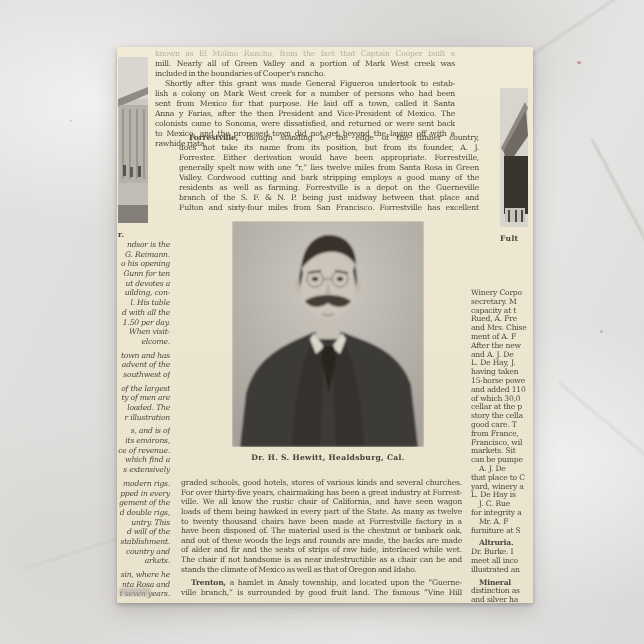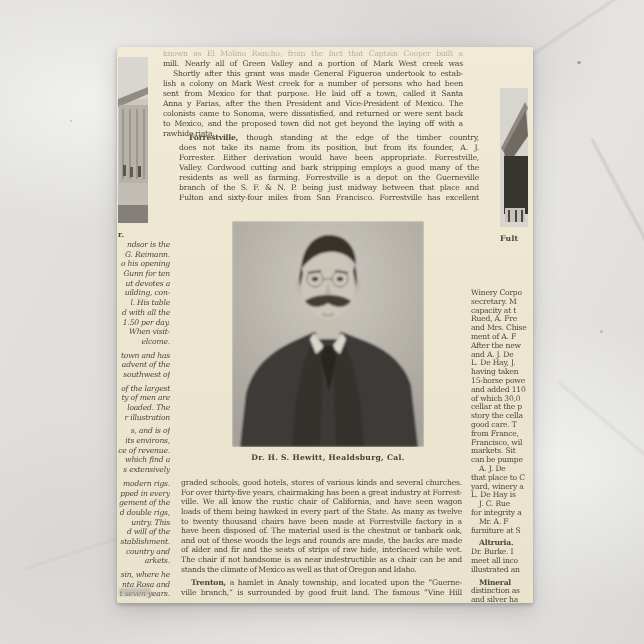--- a/index.html
+++ b/index.html
@@ -30,21 +30,21 @@
     box-shadow:0 2px 4px rgba(110,108,104,.5),0 10px 22px rgba(110,108,104,.25);
   }
   .tblock,.col{position:absolute;color:#4c463c;}
   .line{position:relative;text-align:justify;text-align-last:justify;white-space:nowrap;overflow:hidden;}
   .line.end{text-align-last:left;}
   .line.ind{text-indent:10px;}
   .line.gap{margin-top:4px;}
   .line.faded{opacity:.35;filter:blur(.4px);}
   .line b{font-weight:bold;}
 
-  .tb-top{left:46px;top:2px;width:300px;font-size:7.7px;letter-spacing:-.2px;word-spacing:-.6px;}
+  .tb-top{left:38px;top:2px;width:300px;font-size:7.7px;letter-spacing:-.2px;word-spacing:-.6px;}
   .tb-top .line{height:10.05px;line-height:10.05px;}
   .tb-forrest{left:62px;top:86px;width:300px;font-size:7.7px;letter-spacing:-.2px;word-spacing:-.6px;}
   .tb-forrest .line{height:10.05px;line-height:10.05px;}
   .tb-bottom{left:64px;top:431px;width:281px;font-size:7.7px;letter-spacing:-.2px;word-spacing:-.6px;}
   .tb-bottom .line{height:9.65px;line-height:9.65px;}
 
   .col-left{left:0;top:193px;width:53px;font-size:7.6px;letter-spacing:-.2px;font-style:italic;}
   .col-left .line{height:9.7px;line-height:9.7px;text-align:right;text-align-last:right;}
   .col-right{left:354px;top:198px;width:62px;font-size:7.6px;letter-spacing:-.2px;margin-top:44px;}
   .col-right .line{height:8.8px;line-height:8.8px;text-align:left;text-align-last:left;}
@@ -71,33 +71,35 @@
 <div class="vein v4"></div>
 <div class="speck s1"></div>
 <div class="speck s2"></div>
 <div class="speck s3"></div>
 
 <div class="postcard">
 
   <div class="tblock tb-top">
       <div class="line faded">known as El Molino Rancho, from the fact that Captain Cooper built a</div>
       <div class="line">mill.  Nearly all of Green Valley and a portion of Mark West creek was</div>
+      <div class="line end">included in the boundaries of Cooper's rancho.</div>
       <div class="line ind">Shortly after this grant was made General Figueroa undertook to estab-</div>
       <div class="line">lish a colony on Mark West creek for a number of persons who had been</div>
       <div class="line">sent from Mexico for that purpose.  He laid off a town, called it Santa</div>
       <div class="line">Anna y Farias, after the then President and Vice-President of Mexico.  The</div>
       <div class="line">colonists came to Sonoma, were dissatisfied, and returned or were sent back</div>
       <div class="line">to Mexico, and the proposed town did not get beyond the laying off with a</div>
       <div class="line end">rawhide riata.</div>
     </div>
 
   <div class="tblock tb-forrest">
       <div class="line ind"><b>Forrestville,</b> though standing at the edge of the timber country,</div>
       <div class="line">does not take its name from its position, but from its founder, A. J.</div>
       <div class="line">Forrester.  Either derivation would have been appropriate.  Forrestville,</div>
+      <div class="line">generally spelt now with one “r,” lies twelve miles from Santa Rosa in Green</div>
       <div class="line">Valley.  Cordwood cutting and bark stripping employs a good many of the</div>
       <div class="line">residents as well as farming.  Forrestville is a depot on the Guerneville</div>
       <div class="line">branch of the S. F. &amp; N. P. being just midway between that place and</div>
       <div class="line">Fulton and sixty-four miles from San Francisco.  Forrestville has excellent</div>
     </div>
 
   <div class="photo ph-left">
     <svg width="30" height="166" viewBox="0 0 30 166" xmlns="http://www.w3.org/2000/svg">
       <defs>
           <filter id="bl1">

